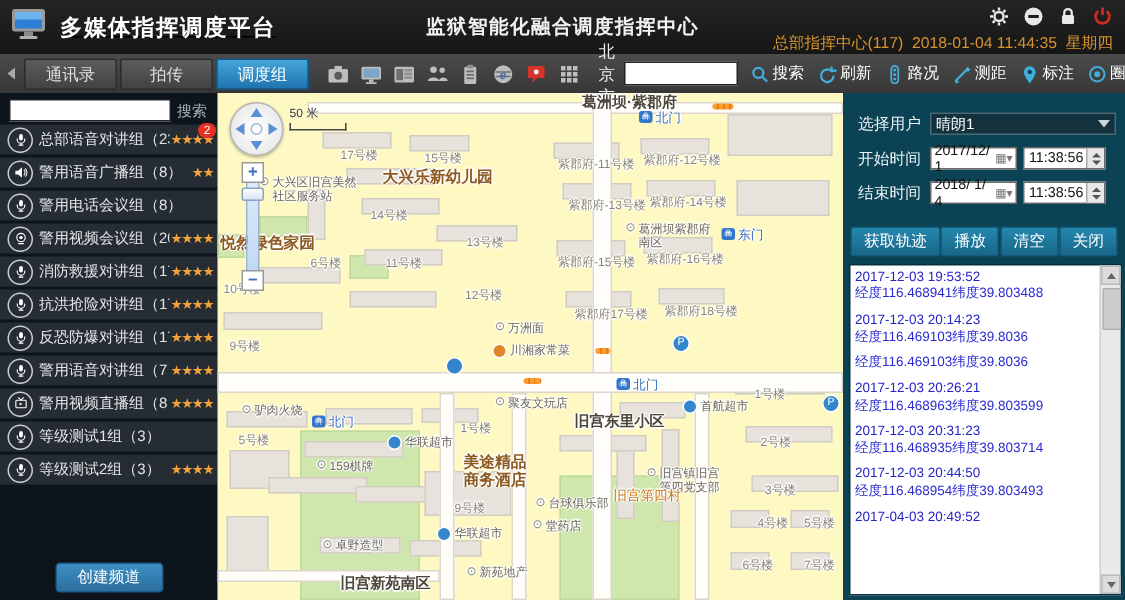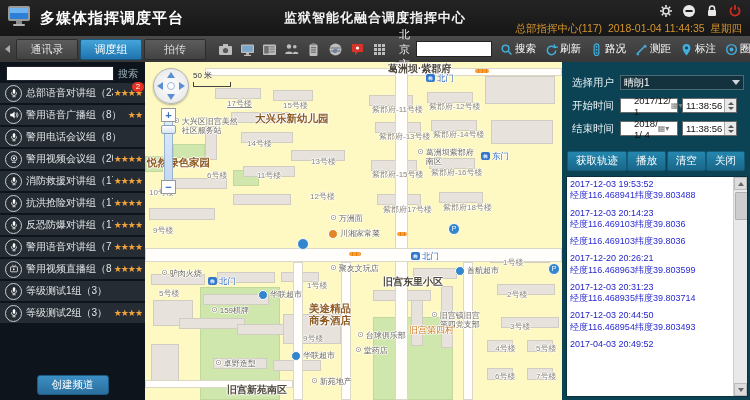--- a/index.html
+++ b/index.html
@@ -1,21 +1,21 @@
 <!DOCTYPE html>
 <html><head>
 <meta charset="utf-8">
 <style>
   html,body{margin:0;padding:0;}
   body{width:750px;height:400px;overflow:hidden;font-family:"Liberation Sans","DejaVu Sans",sans-serif;background:#000;}
   #app{position:relative;width:750px;height:400px;background:#1c1c1c;}
 
   
   #header{position:absolute;left:0;top:0;width:750px;height:36px;background:linear-gradient(#242424,#161616);}
-  .h-left{position:absolute;left:6px;top:3px;display:flex;align-items:center;gap:8px;}
+  .h-left{position:absolute;left:6px;top:3px;display:flex;align-items:center;gap:8px;text-decoration:underline;}
   .app-title{color:#fff;font-size:15px;font-weight:bold;letter-spacing:1px;}
   .h-center{position:absolute;left:50%;top:9px;transform:translateX(-50%);color:#f2f2f2;font-size:13px;font-weight:bold;letter-spacing:1px;}
   .winicons{position:absolute;right:8px;top:4px;display:flex;gap:9px;align-items:center;}
   .winicons span{display:inline-block;width:14px;height:14px;cursor:pointer;}
   .status{position:absolute;right:8px;top:22px;color:#d6952f;font-size:10.5px;white-space:pre;}
 
   
   #toolbar{position:absolute;left:0;top:36px;width:750px;height:26px;background:linear-gradient(#4b4b4b,#373737);border-bottom:1px solid #1e1e1e;display:flex;align-items:center;}
   .collapse{width:0;height:0;border-top:4px solid transparent;border-bottom:4px solid transparent;border-right:5px solid #aaa;margin:0 6px 0 5px;}
   #tabs{display:flex;gap:2px;}
@@ -81,21 +81,21 @@
   #bdlogo .paw{width:11px;height:11px;}
   #bdlogo .rest{background:#d9261c;color:#fff;font-size:7px;padding:0 2px;border-radius:1px;}
   #mapcopy{position:absolute;left:3px;bottom:1px;font-size:6.5px;color:#5c584f;text-shadow:0 0 2px #fff;white-space:nowrap;}
 
   
   #trackpanel{position:absolute;left:562px;top:62px;width:188px;height:338px;background:#0b4355;}
   .trow{position:absolute;left:0;width:188px;height:16px;display:flex;align-items:center;}
   .tlabel{width:52px;text-align:right;color:#eaf2f5;font-size:10.5px;margin-right:5px;}
   #user-select{position:absolute;left:58px;width:124px;height:15px;background:#14323e;border:1px solid #4a6a78;color:#fff;font-size:10px;display:flex;align-items:center;justify-content:space-between;padding:0 3px;box-sizing:border-box;cursor:pointer;}
   #user-select .arr{width:0;height:0;border-left:4px solid transparent;border-right:4px solid transparent;border-top:5px solid #cfd8dd;}
-  .dinput{position:absolute;left:58px;width:58px;height:15px;background:#fff;border:1px solid #6a6a6a;font-size:9.5px;color:#111;display:flex;align-items:center;justify-content:space-between;padding:0 13px;box-sizing:border-box;cursor:text;}
+  .dinput{position:absolute;left:58px;width:58px;height:15px;background:#fff;border:1px solid #6a6a6a;font-size:9.5px;color:#111;display:flex;align-items:center;justify-content:space-between;padding:0 2px;box-sizing:border-box;cursor:text;}
   .dinput .cal{color:#777;font-size:8px;}
   .tinput{position:absolute;left:120px;width:55px;height:15px;background:#fff;border:1px solid #6a6a6a;font-size:9.5px;color:#111;display:flex;align-items:center;justify-content:space-between;padding:0 0 0 3px;box-sizing:border-box;cursor:text;}
   .spin{width:11px;height:13px;border-left:1px solid #aaa;display:flex;flex-direction:column;align-items:center;justify-content:center;gap:2px;background:#e8e8e8;}
   .spin i{width:0;height:0;border-left:3px solid transparent;border-right:3px solid transparent;}
   .spin .up{border-bottom:3px solid #555;}
   .spin .dn{border-top:3px solid #555;}
   #track-buttons{position:absolute;left:0;top:89px;width:188px;display:flex;justify-content:space-between;padding:0 5px;box-sizing:border-box;}
   .tbtn{background:linear-gradient(#2587ae,#19678a);border:1px solid #145a79;border-radius:2px;color:#fff;font-size:10.5px;padding:2px 8px;cursor:pointer;white-space:nowrap;}
   #track-list{position:absolute;left:4px;top:114px;width:180px;height:219px;background:#fff;border:1px solid #072f3c;overflow:hidden;}
   #entries{position:absolute;left:3px;top:2px;right:14px;}
@@ -148,22 +148,22 @@
             <line x1="7" y1="1" x2="7" y2="6" stroke="#cf2b20" stroke-width="1.8"></line>
           </svg></span>
     </div>
     <div class="status">总部指挥中心(117)  2018-01-04 11:44:35  星期四</div>
   </div>
 
   <div id="toolbar">
     <span class="collapse"></span>
     <div id="tabs">
         <div class="tab">通讯录</div>
+        <div class="tab">拍传</div>
         <div class="tab active">调度组</div>
-        <div class="tab">拍传</div>
       </div>
     <div id="toolstrip">
         <span class="tico"><svg viewBox="0 0 15 15" width="15" height="15">
             <g fill="#bdbdbd">
               <rect x="1" y="4" width="13" height="9" rx="1"></rect>
               <rect x="5" y="2" width="5" height="2.5"></rect>
               <circle cx="7.5" cy="8.5" r="2.6" fill="#5a5a5a"></circle>
             </g>
           </svg></span>
         <span class="tico"><svg viewBox="0 0 15 15" width="15" height="15">
@@ -489,21 +489,21 @@
         <div class="mapspot" style="left: 303px; top: 161px; width: 10px; height: 10px; background: rgb(51, 133, 204); font-size: 7px; line-height: 10px; border: 1px solid rgb(255, 255, 255);">P</div>
         <div class="mapspot" style="left: 403px; top: 201px; width: 10px; height: 10px; background: rgb(51, 133, 204); font-size: 7px; line-height: 10px; border: 1px solid rgb(255, 255, 255);">P</div>
       </div>
     <div id="map-labels">
         <div class="mlabel street" style="left: 243px; top: 1px;"><span>葛洲坝·紫郡府</span></div>
         <div class="mlabel gate" style="left: 281px; top: 12px;"><span class="gico">∩</span><span>北门</span></div>
         <div class="mlabel poi" style="left: 28px; top: 55px;"><span class="pdot">⊙</span><span>大兴区旧宫美然
 社区服务站</span></div>
         <div class="mlabel area" style="left: 110px; top: 50px;"><span>大兴乐新幼儿园</span></div>
         <div class="mlabel area" style="left: 2px; top: 94px;"><span>悦然绿色家园</span></div>
-        <div class="mlabel bldg" style="left: 82px; top: 37px; text-decoration: underline;"><span>17号楼</span></div>
+        <div class="mlabel bldg" style="left: 82px; top: 37px;"><span>17号楼</span></div>
         <div class="mlabel bldg" style="left: 138px; top: 39px;"><span>15号楼</span></div>
         <div class="mlabel bldg" style="left: 102px; top: 77px;"><span>14号楼</span></div>
         <div class="mlabel bldg" style="left: 166px; top: 95px;"><span>13号楼</span></div>
         <div class="mlabel bldg" style="left: 62px; top: 109px;"><span>6号楼</span></div>
         <div class="mlabel bldg" style="left: 112px; top: 109px;"><span>11号楼</span></div>
         <div class="mlabel bldg" style="left: 165px; top: 130px;"><span>12号楼</span></div>
         <div class="mlabel bldg" style="left: 4px; top: 126px;"><span>10号楼</span></div>
         <div class="mlabel bldg" style="left: 8px; top: 164px;"><span>9号楼</span></div>
         <div class="mlabel bldg" style="left: 227px; top: 43px;"><span>紫郡府-11号楼</span></div>
         <div class="mlabel bldg" style="left: 284px; top: 40px;"><span>紫郡府-12号楼</span></div>
@@ -531,21 +531,21 @@
         <div class="mlabel poi" style="left: 70px; top: 297px;"><span class="pdot">⊙</span><span>卓野造型</span></div>
         <div class="mlabel poi-blue" style="left: 146px; top: 289px;"><span class="bdot"></span><span>华联超市</span></div>
         <div class="mlabel poi" style="left: 166px; top: 315px;"><span class="pdot">⊙</span><span>新苑地产</span></div>
         <div class="mlabel street" style="left: 82px; top: 322px;"><span>旧宫新苑南区</span></div>
         <div class="mlabel gate" style="left: 266px; top: 190px;"><span class="gico">∩</span><span>北门</span></div>
         <div class="mlabel poi-blue" style="left: 310px; top: 204px;"><span class="bdot"></span><span>首航超市</span></div>
         <div class="mlabel street" style="left: 238px; top: 214px;"><span>旧宫东里小区</span></div>
         <div class="mlabel bldg" style="left: 358px; top: 196px;"><span>1号楼</span></div>
         <div class="mlabel bldg" style="left: 362px; top: 228px;"><span>2号楼</span></div>
         <div class="mlabel bldg" style="left: 365px; top: 260px;"><span>3号楼</span></div>
-        <div class="mlabel bldg" style="left: 350px; top: 282px; font-family: Liberation Mono, monospace;"><span>4号楼</span></div>
+        <div class="mlabel bldg" style="left: 360px; top: 282px;"><span>4号楼</span></div>
         <div class="mlabel bldg" style="left: 391px; top: 282px;"><span>5号楼</span></div>
         <div class="mlabel bldg" style="left: 350px; top: 310px;"><span>6号楼</span></div>
         <div class="mlabel bldg" style="left: 391px; top: 310px;"><span>7号楼</span></div>
         <div class="mlabel poi" style="left: 286px; top: 249px;"><span class="pdot">⊙</span><span>旧宫镇旧宫
 第四党支部</span></div>
         <div class="mlabel village" style="left: 264px; top: 263px;"><span>旧宫第四村</span></div>
         <div class="mlabel poi" style="left: 212px; top: 269px;"><span class="pdot">⊙</span><span>台球俱乐部</span></div>
         <div class="mlabel poi" style="left: 210px; top: 284px;"><span class="pdot">⊙</span><span>堂药店</span></div>
       </div>
 
@@ -637,21 +637,21 @@
             <div class="ecoord">经度116.468941纬度39.803488</div>
           </div>
           <div class="entry">
             <div class="etime">2017-12-03 20:14:23</div>
             <div class="ecoord">经度116.469103纬度39.8036</div>
           </div>
           <div class="entry">
             <div class="ecoord">经度116.469103纬度39.8036</div>
           </div>
           <div class="entry">
-            <div class="etime">2017-12-20 20:26:21</div>
+            <div class="etime">2017-12-03 20:26:21</div>
             <div class="ecoord">经度116.468963纬度39.803599</div>
           </div>
           <div class="entry">
             <div class="etime">2017-12-03 20:31:23</div>
             <div class="ecoord">经度116.468935纬度39.803714</div>
           </div>
           <div class="entry">
             <div class="etime">2017-12-03 20:44:50</div>
             <div class="ecoord">经度116.468954纬度39.803493</div>
           </div>

